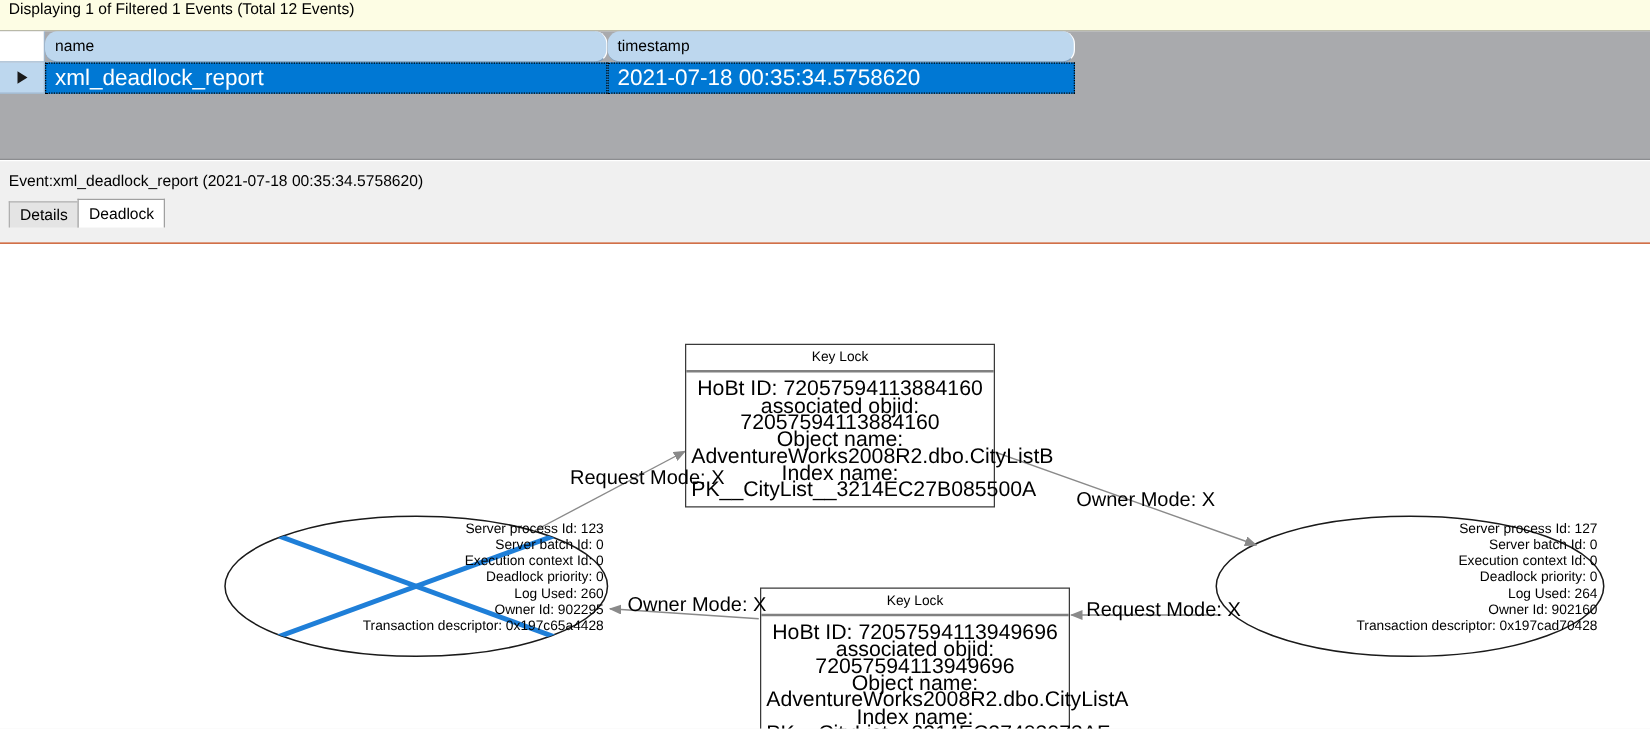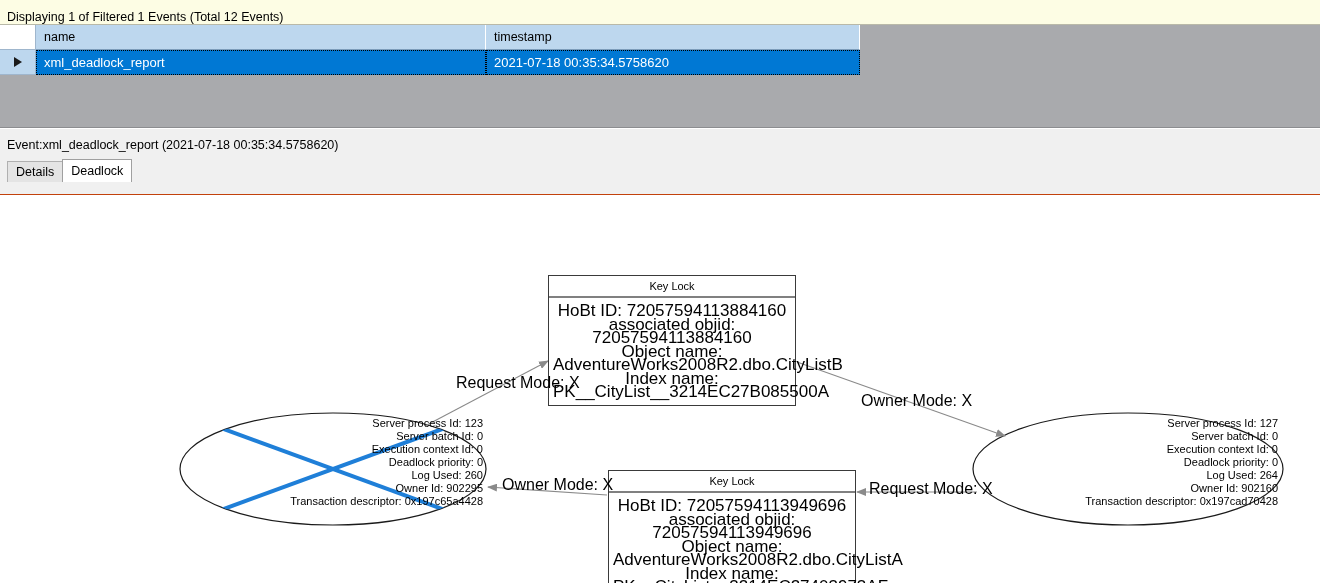--- a/index.html
+++ b/index.html
@@ -17,21 +17,21 @@
     color: #000000;
     position: relative;
   }
 
   
   #status-banner {
     height: 25px;
     background: #fdfde4;
     border-bottom: 1px solid #b9b9a8;
     display: flex;
-    align-items: flex-end;
+    align-items: flex-start;
     padding-left: 7px;
     box-sizing: border-box;
     font-size: 12.5px;
     color: #000;
   }
 
   
   #events-grid {
     height: 103px;
     background: #a9aaad;
@@ -55,20 +55,21 @@
   .hdr-cell {
     background: #bdd7ee;
     border-right: 1px solid #ffffff;
     border-bottom: 1px solid #7d9dbb;
     box-sizing: border-box;
     display: flex;
     align-items: center;
     padding-left: 8px;
     font-size: 12.5px;
     color: #000;
+    border-radius: 10px;
   }
   .hdr-name { width: 450px; }
   .hdr-ts   { width: 374px; }
 
   .sel-corner {
     width: 36px;
     background: #bdd7ee;
     border-right: 1px solid #9fb6cd;
     border-bottom: 1px solid #9fb6cd;
     box-sizing: border-box;
@@ -82,21 +83,21 @@
     border-top: 5px solid transparent;
     border-bottom: 5px solid transparent;
   }
   .sel-cell {
     background: #0078d4;
     color: #ffffff;
     display: flex;
     align-items: center;
     padding-left: 8px;
     box-sizing: border-box;
-    font-size: 13px;
+    font-size: 18px;
     outline: 1px dotted #000;
     outline-offset: -1px;
   }
   .sel-name { width: 450px; }
   .sel-ts   { width: 374px; }
 
   
   #detail-pane {
     position: absolute;
     top: 129px;

